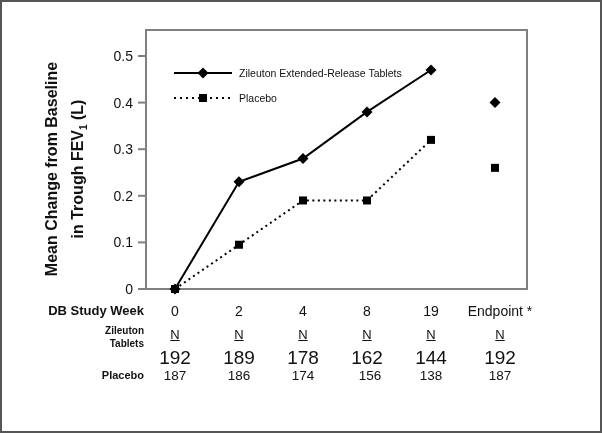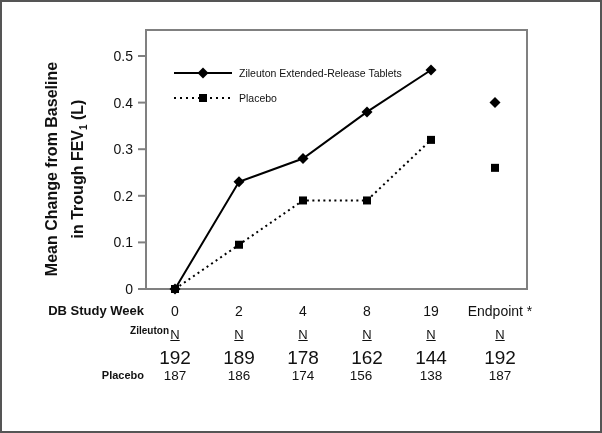--- a/index.html
+++ b/index.html
@@ -11,21 +11,21 @@
   .ylabel{
     position:absolute;left:-61px;top:140px;width:250px;height:54px;
     transform:rotate(-90deg);transform-origin:center;
     text-align:center;font-weight:bold;font-size:16px;line-height:26px;
     white-space:nowrap;
   }
   .ylabel .sub{font-size:10px;vertical-align:-4px;}
   #chart-svg{position:absolute;left:0;top:0;}
   .rowlabel{position:absolute;left:0;width:142px;text-align:right;font-weight:bold;}
   .lbl-week{top:301px;font-size:13px;}
-  .lbl-s1{top:323px;font-size:10px;line-height:12.5px;margin-left:25px;}
+  .lbl-s1{top:323px;font-size:10px;line-height:12.5px;}
   .lbl-s2{top:367px;font-size:11px;}
   .cell{position:absolute;transform:translateX(-50%);white-space:nowrap;text-align:center;}
   .week-cell{top:301px;font-size:14px;}
   .n-head{top:325px;font-size:13px;text-decoration:underline;}
   .n-val1{top:345px;font-size:19px;}
   .n-val2{top:366px;font-size:13.5px;}
 </style>
 </head>
 <body>
 
@@ -77,20 +77,21 @@
         <rect x="361" y="194.45999999999998" width="8" height="8" fill="#000000"></rect>
         <rect x="425" y="133.88" width="8" height="8" fill="#000000"></rect>
         <rect x="489" y="161.83999999999997" width="8" height="8" fill="#000000"></rect>
       </g>
     </svg>
 
   <div class="rowlabel lbl-week">DB Study Week</div>
 
   <div class="rowlabel lbl-s1">
     <div>Zileuton</div>
+    <div>Tablets</div>
   </div>
 
   <div class="rowlabel lbl-s2">Placebo</div>
 
 <div class="cell week-cell" style="left: 173px;">0</div>
     <div class="cell week-cell" style="left: 237px;">2</div>
     <div class="cell week-cell" style="left: 301px;">4</div>
     <div class="cell week-cell" style="left: 365px;">8</div>
     <div class="cell week-cell" style="left: 429px;">19</div>
     <div class="cell week-cell" style="left: 498px;">Endpoint *</div>
@@ -102,16 +103,16 @@
     <div class="cell n-head" style="left: 498px;">N</div>
     <div class="cell n-val1" style="left: 173px;">192</div>
     <div class="cell n-val1" style="left: 237px;">189</div>
     <div class="cell n-val1" style="left: 301px;">178</div>
     <div class="cell n-val1" style="left: 365px;">162</div>
     <div class="cell n-val1" style="left: 429px;">144</div>
     <div class="cell n-val1" style="left: 498px;">192</div>
     <div class="cell n-val2" style="left: 173px;">187</div>
     <div class="cell n-val2" style="left: 237px;">186</div>
     <div class="cell n-val2" style="left: 301px;">174</div>
-    <div class="cell n-val2" style="left: 359px;">156</div>
+    <div class="cell n-val2" style="left: 368px;">156</div>
     <div class="cell n-val2" style="left: 429px;">138</div>
     <div class="cell n-val2" style="left: 498px;">187</div>
   </div>
 
 </body></html>

